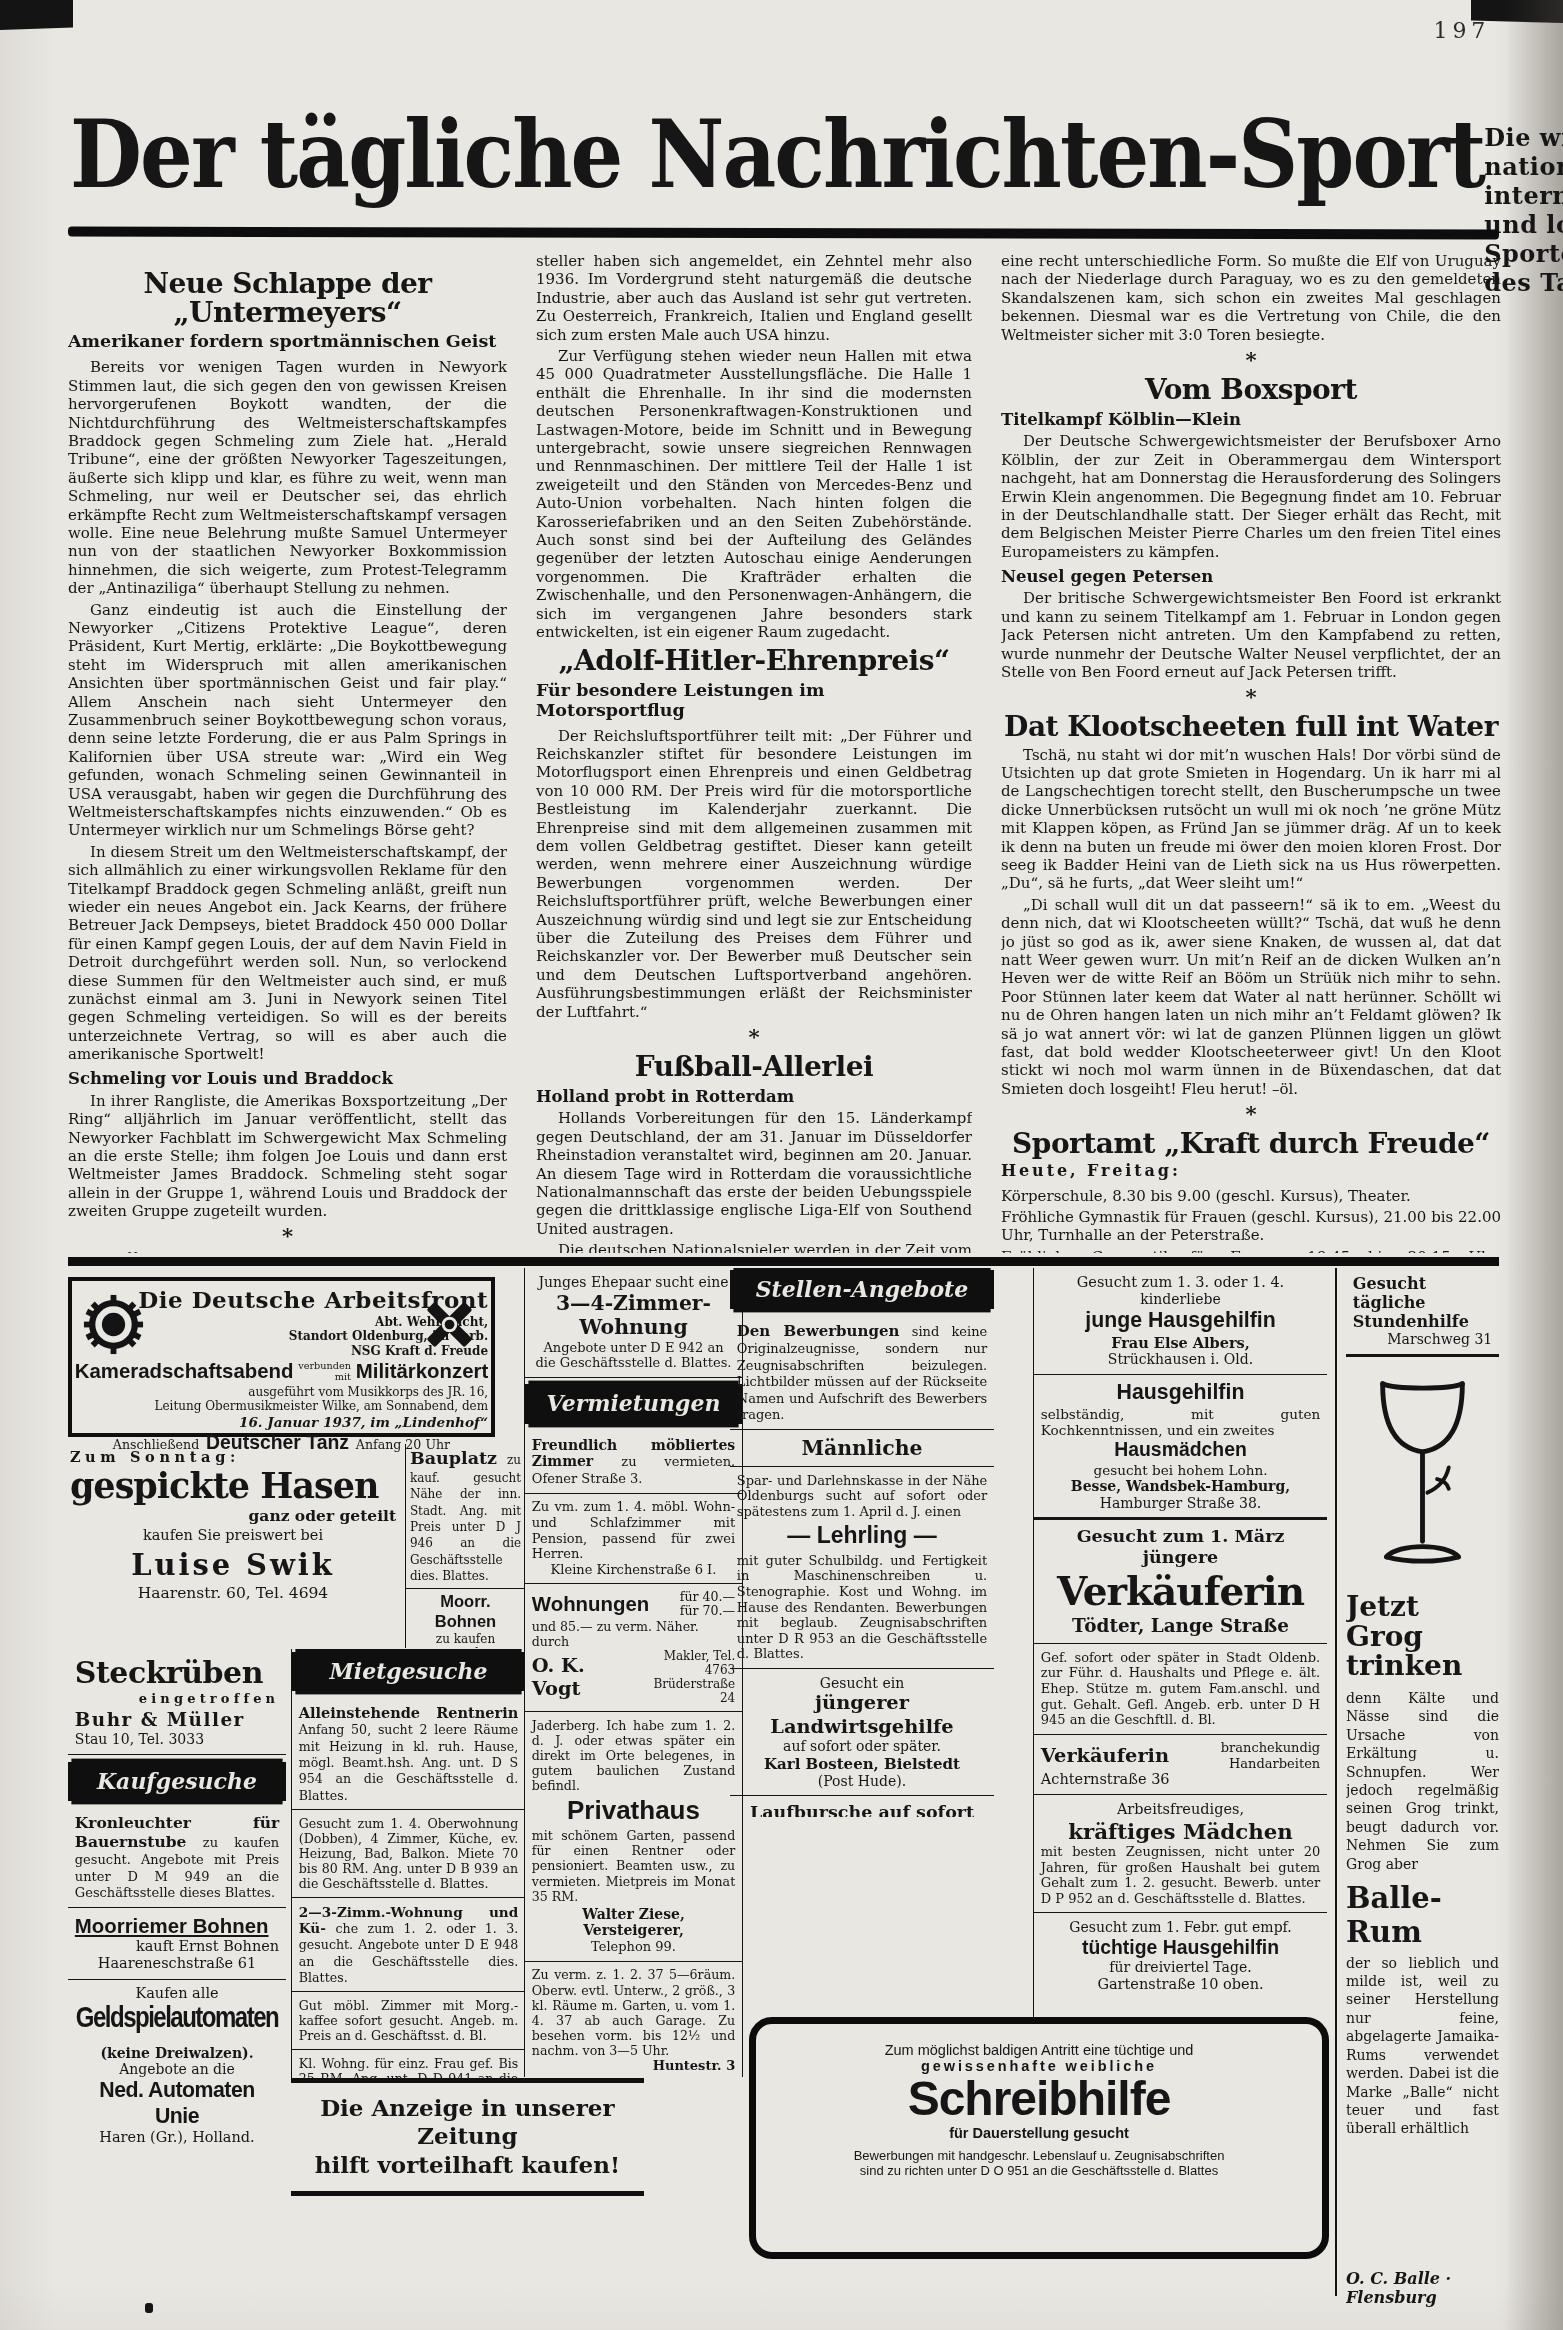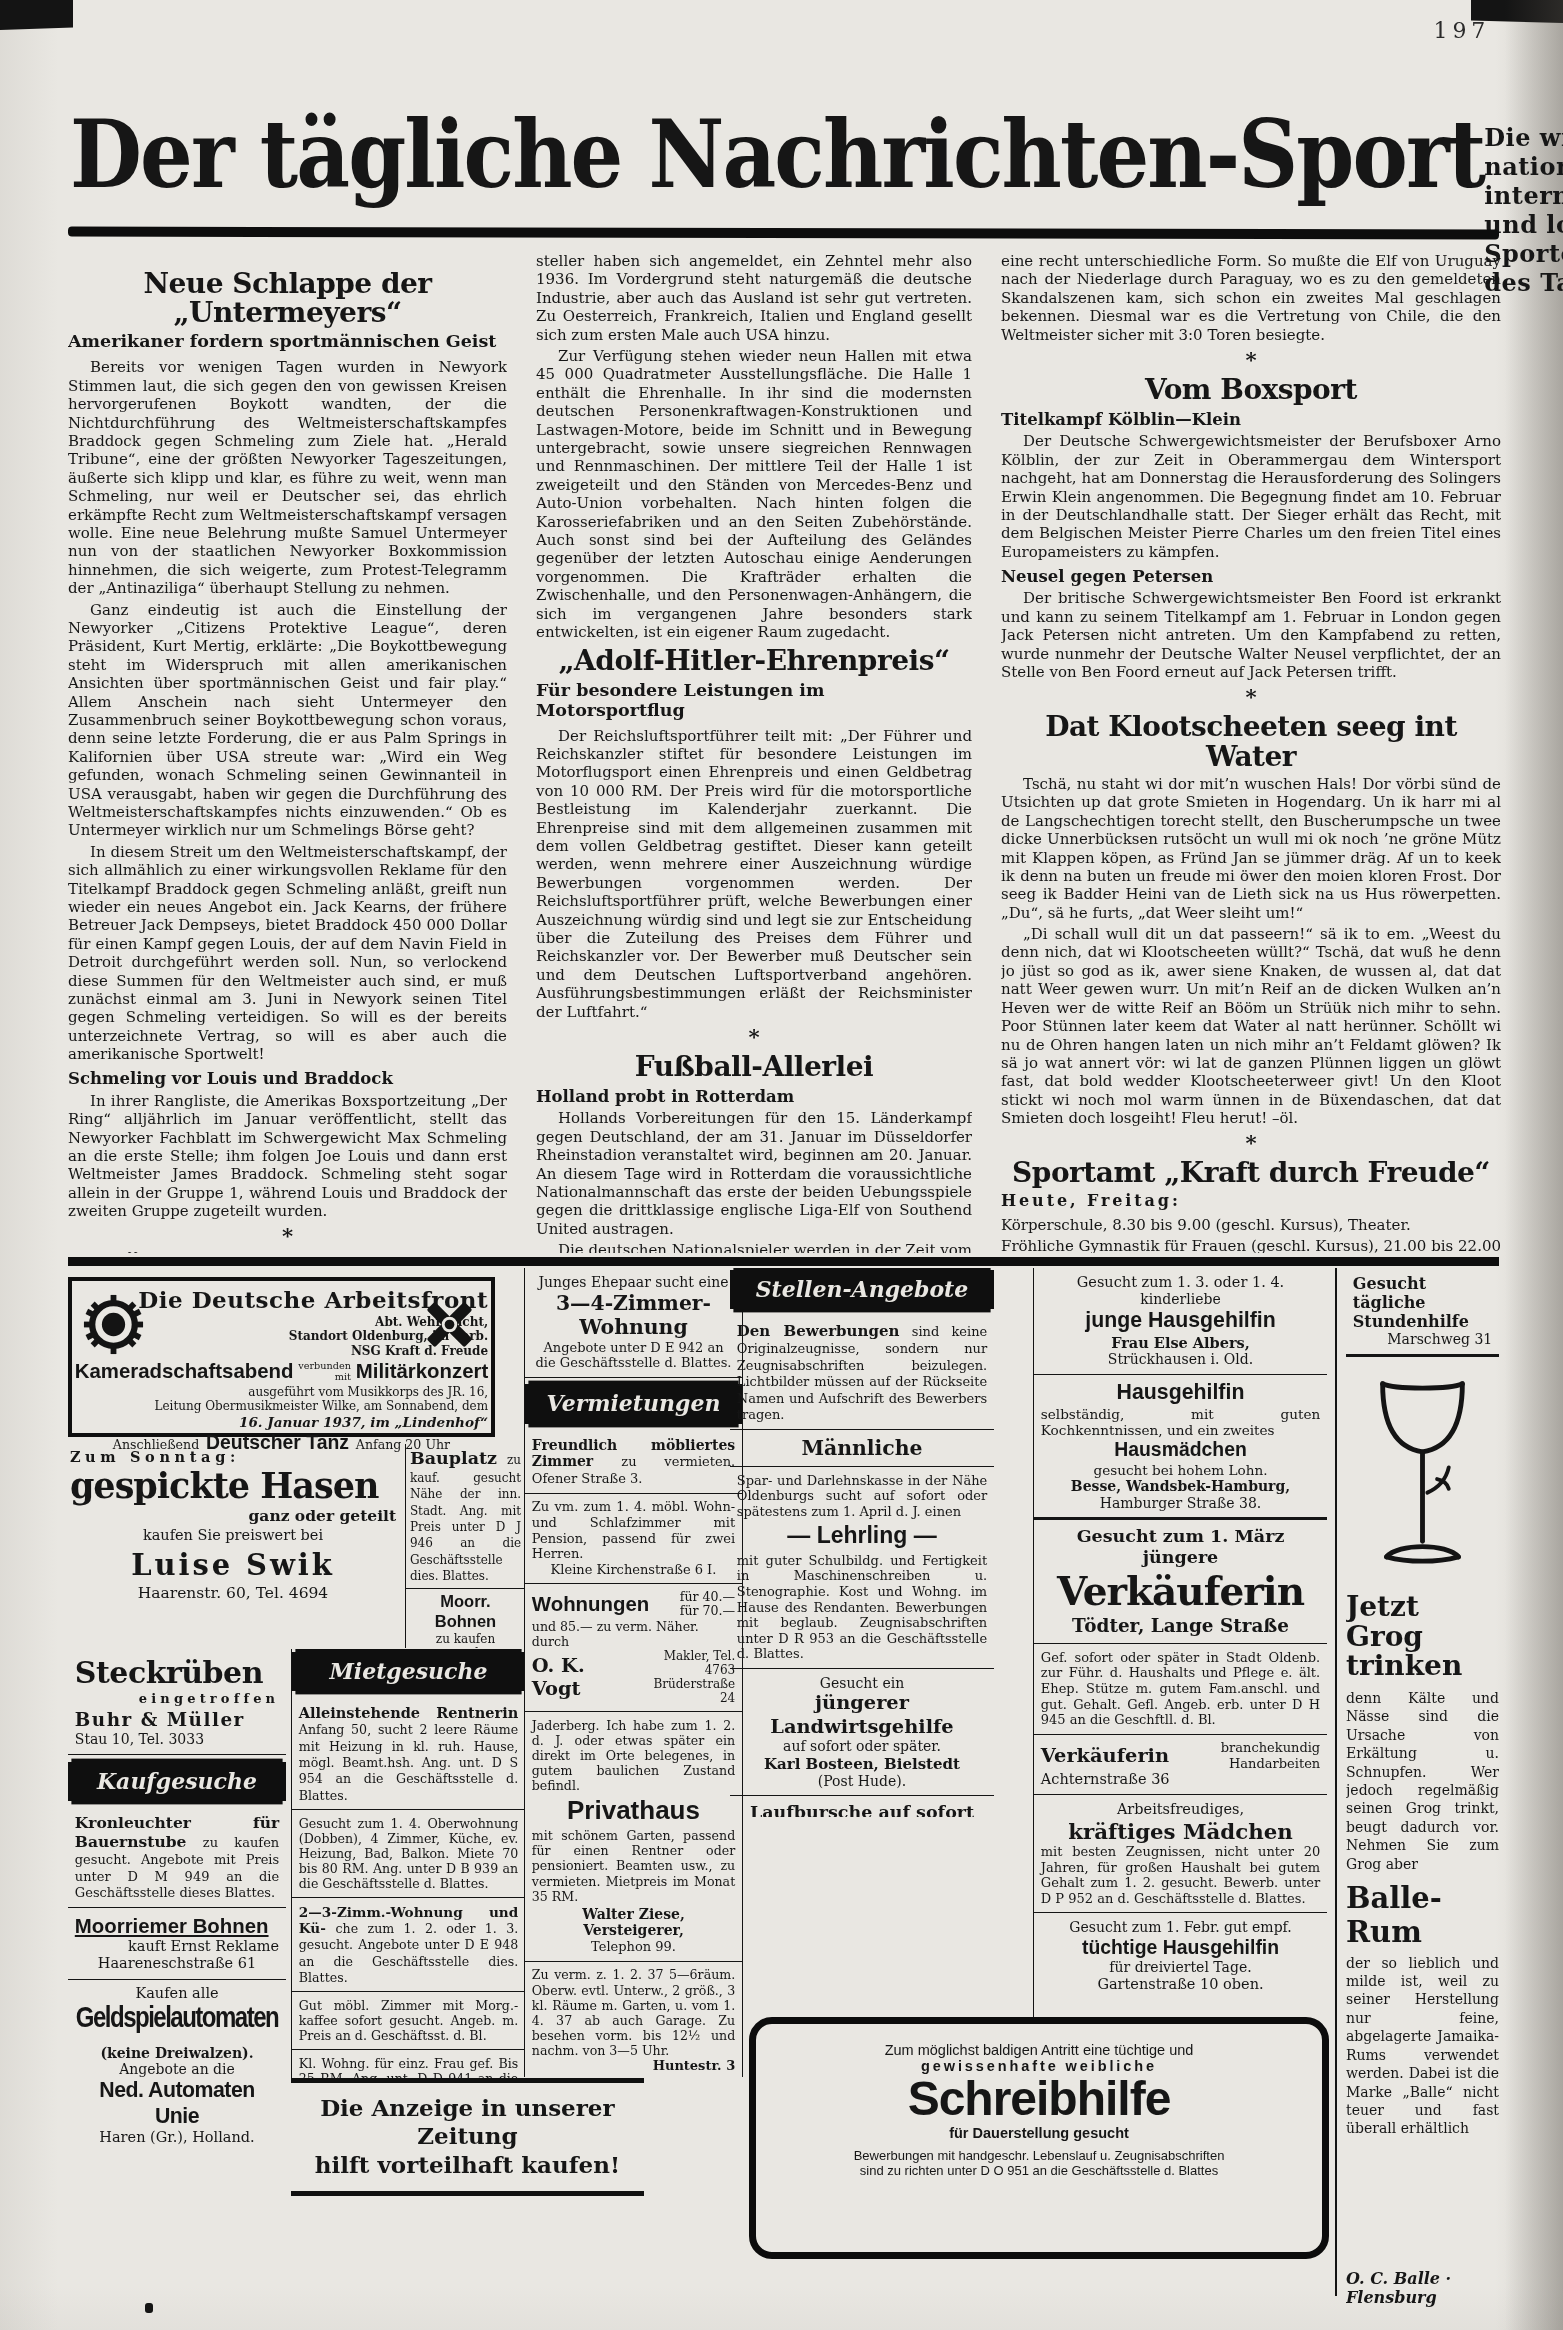--- a/index.html
+++ b/index.html
@@ -99,21 +99,21 @@
 
   <div class="ecol" style="left:1001px;top:252px;width:500px;height:1001px;">
     <p style="text-indent:0;">eine recht unterschiedliche Form. So mußte die Elf von Uruguay nach der Niederlage durch Paraguay, wo es zu den gemeldeten Skandalszenen kam, sich schon ein zweites Mal geschlagen bekennen. Diesmal war es die Vertretung von Chile, die den Weltmeister sicher mit 3:0 Toren besiegte.</p>
     <div class="star">*</div>
     <div class="h1">Vom Boxsport</div>
     <div class="ch">Titelkampf Kölblin—Klein</div>
     <p>Der Deutsche Schwergewichtsmeister der Berufsboxer Arno Kölblin, der zur Zeit in Oberammergau dem Wintersport nachgeht, hat am Donnerstag die Herausforderung des Solingers Erwin Klein angenommen. Die Begegnung findet am 10. Februar in der Deutschlandhalle statt. Der Sieger erhält das Recht, mit dem Belgischen Meister Pierre Charles um den freien Titel eines Europameisters zu kämpfen.</p>
     <div class="ch">Neusel gegen Petersen</div>
     <p>Der britische Schwergewichtsmeister Ben Foord ist erkrankt und kann zu seinem Titelkampf am 1. Februar in London gegen Jack Petersen nicht antreten. Um den Kampfabend zu retten, wurde nunmehr der Deutsche Walter Neusel verpflichtet, der an Stelle von Ben Foord erneut auf Jack Petersen trifft.</p>
     <div class="star">*</div>
-    <div class="h1">Dat Klootscheeten seeg int Water</div>
+    <div class="h1">Dat Klootscheeten full int Water</div>
     <p>Tschä, nu staht wi dor mit’n wuschen Hals! Dor vörbi sünd de Utsichten up dat grote Smieten in Hogendarg. Un ik harr mi al de Langschechtigen torecht stellt, den Buscherumpsche un twee dicke Unnerbücksen rutsöcht un wull mi ok noch ’ne gröne Mütz mit Klappen köpen, as Fründ Jan se jümmer dräg. Af un to keek ik denn na buten un freude mi öwer den moien kloren Frost. Dor seeg ik Badder Heini van de Lieth sick na us Hus röwerpetten. „Du“, sä he furts, „dat Weer sleiht um!“</p>
     <p>„Di schall wull dit un dat passeern!“ sä ik to em. „Weest du denn nich, dat wi Klootscheeten wüllt?“ Tschä, dat wuß he denn jo jüst so god as ik, awer siene Knaken, de wussen al, dat dat natt Weer gewen wurr. Un mit’n Reif an de dicken Wulken an’n Heven wer de witte Reif an Bööm un Strüük nich mihr to sehn. Poor Stünnen later keem dat Water al natt herünner. Schöllt wi nu de Ohren hangen laten un nich mihr an’t Feldamt glöwen? Ik sä jo wat annert vör: wi lat de ganzen Plünnen liggen un glöwt fast, dat bold wedder Klootscheeterweer givt! Un den Kloot stickt wi noch mol warm ünnen in de Büxendaschen, dat dat Smieten doch losgeiht! Fleu herut!  –öl.</p>
     <div class="star">*</div>
     <div class="h1">Sportamt „Kraft durch Freude“</div>
     <div class="intro">Heute, Freitag:</div>
     <p class="sched">Körperschule, 8.30 bis 9.00 (geschl. Kursus), Theater.</p>
     <p class="sched">Fröhliche Gymnastik für Frauen (geschl. Kursus), 21.00 bis 22.00 Uhr, Turnhalle an der Peterstraße.</p>
     <p class="sched">Fröhliche Gymnastik für Frauen, 19.45 bis 20.15 Uhr, Cäcilienschule am Theaterwall.</p>
 
   </div>
@@ -193,21 +193,21 @@
       <div class="b" style="font-size:18.4px;letter-spacing:1.5px;margin-top:2.9px;">Buhr &amp; Müller</div>
       <div style="font-size:14px;">Stau 10, Tel. 3033</div>
     </div>
     <div class="banner">Kaufgesuche</div>
     <div class="ad j">
       <span class="b" style="font-size:15.5px;">Kronleuchter für Bauernstube</span>
       <span style="font-size:13px;">zu kaufen gesucht. Angebote mit Preis unter D M 949 an die Geschäftsstelle dieses Blattes.</span>
     </div>
     <div class="ad">
       <div class="b sans" style="font-size:20.4px;text-decoration:underline;">Moorriemer Bohnen</div>
-      <div class="rt" style="font-size:14.5px;">kauft Ernst Reklame</div>
+      <div class="rt" style="font-size:14.5px;">kauft Ernst Bohnen</div>
       <div class="ctr" style="font-size:14.5px;">Haareneschstraße 61</div>
     </div>
     <div class="ad ctr">
       <div style="font-size:14.5px;">Kaufen alle</div>
       <div class="b sans" style="font-size:24px;letter-spacing:-1.5px;transform:scaleY(1.25);transform-origin:center;">Geldspielautomaten</div>
       <div class="b" style="font-size:14px;margin-top:13px;">(keine Dreiwalzen).</div>
       <div style="font-size:14px;">Angebote an die</div>
       <div class="b sans" style="font-size:21.3px;letter-spacing:-0.5px;">Ned. Automaten Unie</div>
       <div style="font-size:14.5px;">Haren (Gr.), Holland.</div>
     </div>

